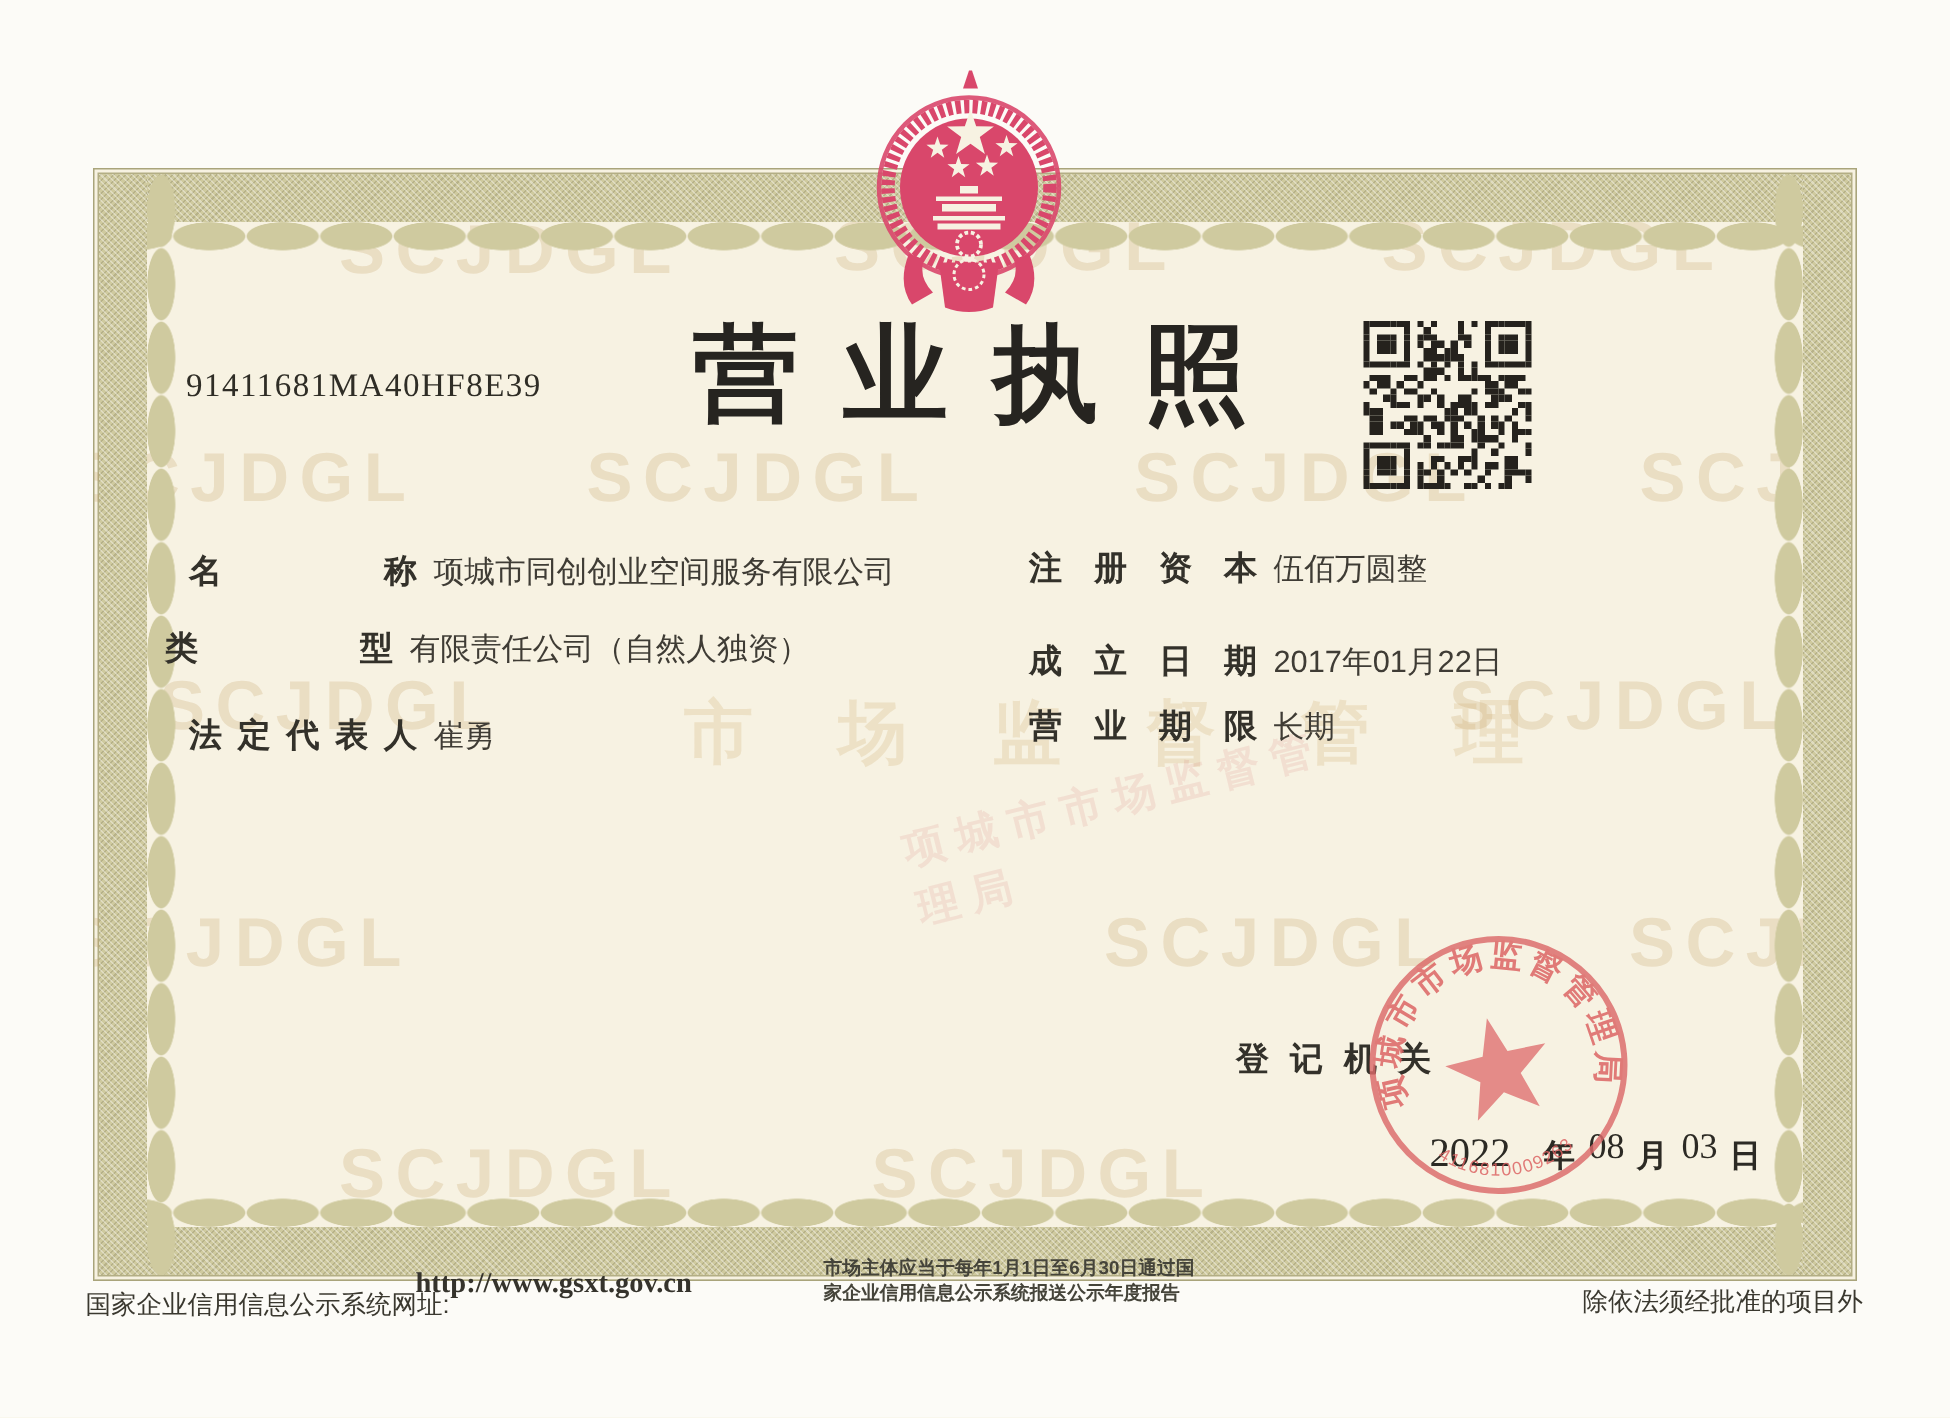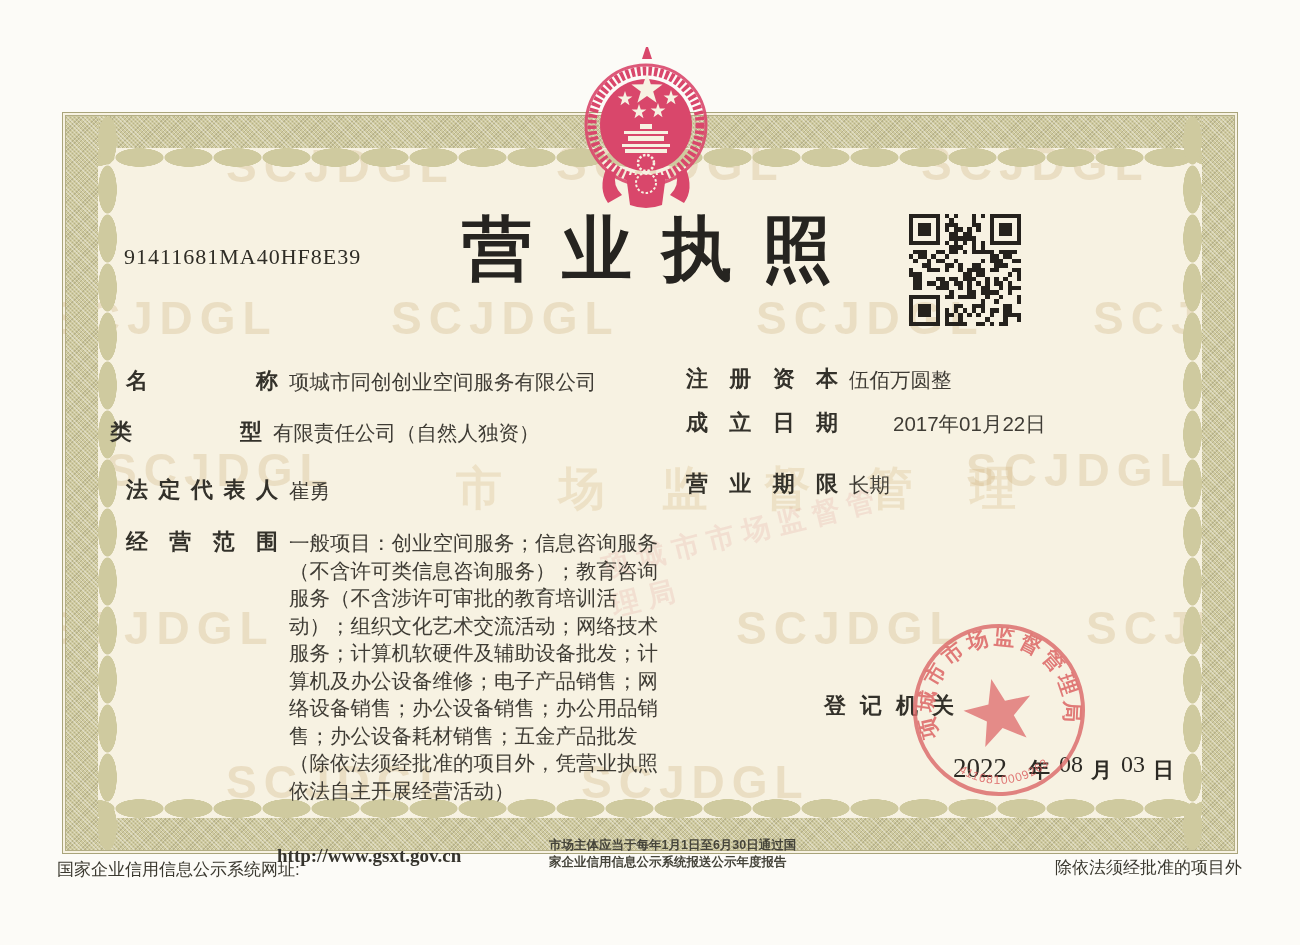--- a/index.html
+++ b/index.html
@@ -95,21 +95,21 @@
   .flabel{
     flex:none;width:152px;font-size:22px;font-weight:700;color:#33312a;
     text-align:justify;text-align-last:justify;line-height:1.2;
   }
   .fvalue{margin-left:11px;font-size:20.5px;color:#3f3c35;line-height:27.5px;}
   .row-l1{left:63px;top:255px;}
   .row-l2{left:47px;top:306px;}
   .row-l3{left:63px;top:364px;}
   .row-l4{left:63px;top:416px;}
   .row-r1{left:623px;top:253px;}
-  .row-r2{left:623px;top:297px;gap:44px;}
+  .row-r2{left:623px;top:315px;}
   .row-r3{left:623px;top:358px;}
   .row-r4{left:623px;top:413px;}
   .w-scope{width:376px;}
   .w-addr{width:334px;}
 
   
   .reg-label{
     position:absolute;left:761px;top:578px;z-index:2;
     font-size:22px;font-weight:700;letter-spacing:14px;color:#33312a;white-space:nowrap;
   }
@@ -478,24 +478,20 @@
       <div class="fvalue">项城市同创创业空间服务有限公司</div>
     </div>
     <div class="frow row-l2">
       <div class="flabel">类型</div>
       <div class="fvalue">有限责任公司（自然人独资）</div>
     </div>
     <div class="frow row-l3">
       <div class="flabel">法定代表人</div>
       <div class="fvalue">崔勇</div>
     </div>
-    <div class="frow row-l4">
-      <div class="flabel">经营范围</div>
-      <div class="fvalue w-scope">一般项目：创业空间服务；信息咨询服务（不含许可类信息咨询服务）；教育咨询服务（不含涉许可审批的教育培训活动）；组织文化艺术交流活动；网络技术服务；计算机软硬件及辅助设备批发；计算机及办公设备维修；电子产品销售；网络设备销售；办公设备销售；办公用品销售；办公设备耗材销售；五金产品批发（除依法须经批准的项目外，凭营业执照依法自主开展经营活动）</div>
-    </div>
 
     <div class="frow row-r1">
       <div class="flabel">注册资本</div>
       <div class="fvalue">伍佰万圆整</div>
     </div>
     <div class="frow row-r2">
       <div class="flabel">成立日期</div>
       <div class="fvalue">2017年01月22日</div>
     </div>
     <div class="frow row-r3">

